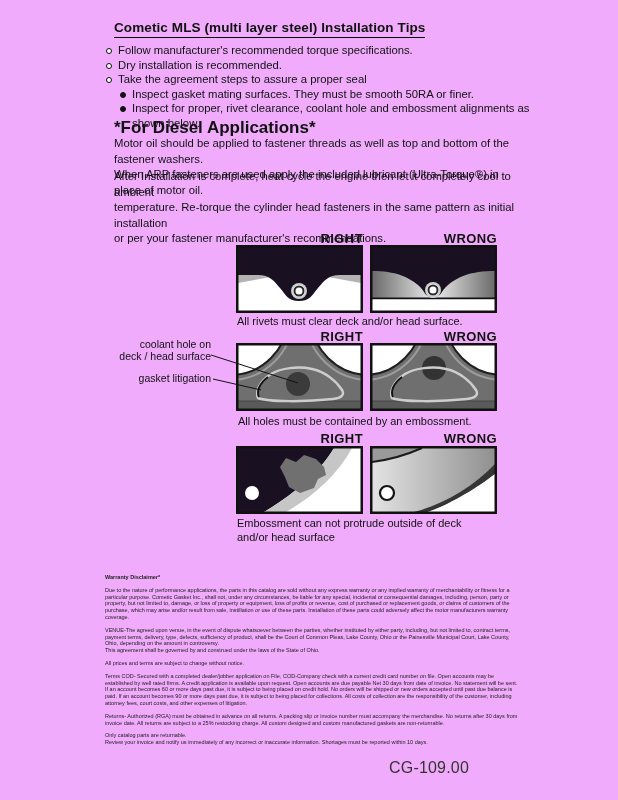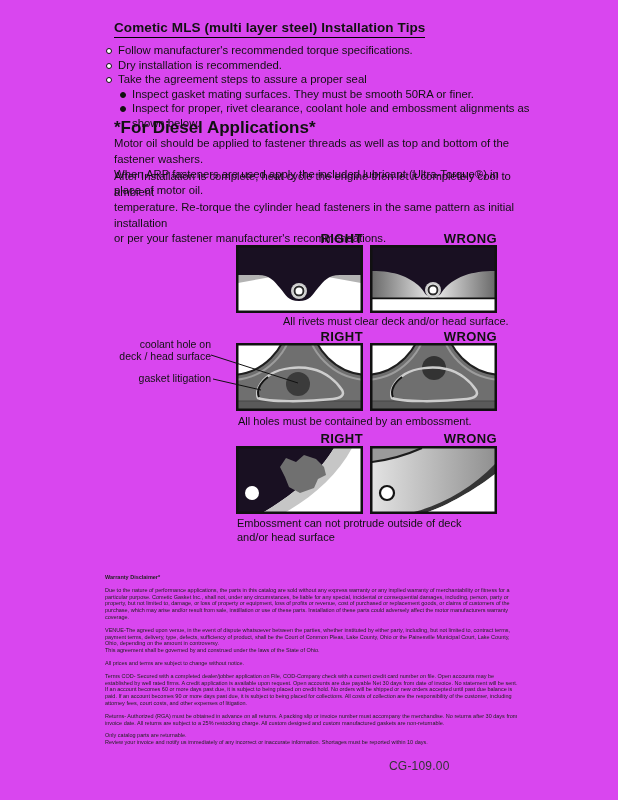--- a/index.html
+++ b/index.html
@@ -1,17 +1,17 @@
 <!DOCTYPE html>
 <html><head>
 <meta charset="utf-8">
 <style>
   html,body{margin:0;padding:0;background:#e8e8e8;}
   .page{
-    position:relative;width:618px;height:800px;background:#d946ef;
+    position:relative;width:618px;height:800px;background:#f0abfc;
     font-family:"Liberation Sans","DejaVu Sans",sans-serif;color:#111;
     overflow:hidden;margin:0 auto;
   }
   .abs{position:absolute;}
   .title{
     left:114px;top:20px;font-size:13.5px;font-weight:bold;
     border-bottom:1.6px solid #000;padding-bottom:2px;letter-spacing:.1px;
   }
   .bullets{left:106px;top:43px;width:430px;font-size:11.3px;}
   .b-row{display:flex;align-items:flex-start;line-height:14.6px;}
@@ -24,21 +24,21 @@
   .p1{top:136px;}
   .p2{top:169px;}
   .p3{top:208px;}
   .fig-label{width:127px;text-align:right;font-size:13px;font-weight:bold;letter-spacing:.4px;}
   .caption{font-size:11px;line-height:13.5px;white-space:pre-line;}
   .side-label{width:116px;text-align:right;font-size:10.5px;line-height:11.5px;white-space:pre-line;}
   .panel{display:block;}
   .legal{left:105px;top:574px;width:414px;font-size:5.5px;line-height:6.8px;color:#222;}
   .legal .lh{font-weight:bold;margin:0 0 6px 0;}
   .legal p{margin:0 0 6px 0;white-space:pre-line;}
-  .pageno{left:389px;top:759px;font-size:12px;color:#333;letter-spacing:.2px;}
+  .pageno{left:389px;top:759px;font-size:16px;color:#333;letter-spacing:.2px;}
 </style>
 </head>
 <body>
 
 <div class="page">
 
   <div class="abs title">Cometic MLS (multi layer steel) Installation Tips</div>
 
   <div class="abs bullets">
     <div class="b-row">
@@ -97,21 +97,21 @@
     <rect x="2" y="26" width="123" height="27" fill="url(#g1)"></rect>
     <path d="M2,2 H125 V26 C100,26 88,32 78,40 C70,47 72,52 63,52 C54,52 56,47 48,40 C38,32 26,26 2,26 Z" fill="#191022"></path>
     <rect x="2" y="52.5" width="123" height="2" fill="#111"></rect>
     <rect x="2" y="54.5" width="123" height="11.5" fill="#ffffff"></rect>
     <circle cx="63" cy="45" r="8" fill="#cfcfcf"></circle>
     <circle cx="63" cy="45" r="6" fill="#ffffff"></circle>
     <circle cx="63" cy="45" r="4.5" fill="#ffffff" stroke="#2b2b2b" stroke-width="2"></circle>
     <rect x="1.25" y="1.25" width="124.5" height="65.5" fill="none" stroke="#111" stroke-width="2.5"></rect>
   </svg>
 
-  <div class="abs caption" style="left:237px;top:315px;margin-left:46px;">All rivets must clear deck and/or head surface.</div>
+  <div class="abs caption" style="left:237px;top:315px;">All rivets must clear deck and/or head surface.</div>
 
   <div class="abs fig-label" style="left:236px;top:329px;">RIGHT</div>
   <div class="abs fig-label" style="left:370px;top:329px;">WRONG</div>
 
   <div class="abs side-label" style="left:95px;top:339px;">coolant hole on
 deck / head surface</div>
   <div class="abs side-label" style="left:95px;top:373px;">gasket litigation</div>
 
   <svg class="abs panel" style="left:236px;top:343px;" width="127" height="68" viewBox="0 0 127 68">
     <rect x="0" y="0" width="127" height="68" fill="#6f6f6f"></rect>

